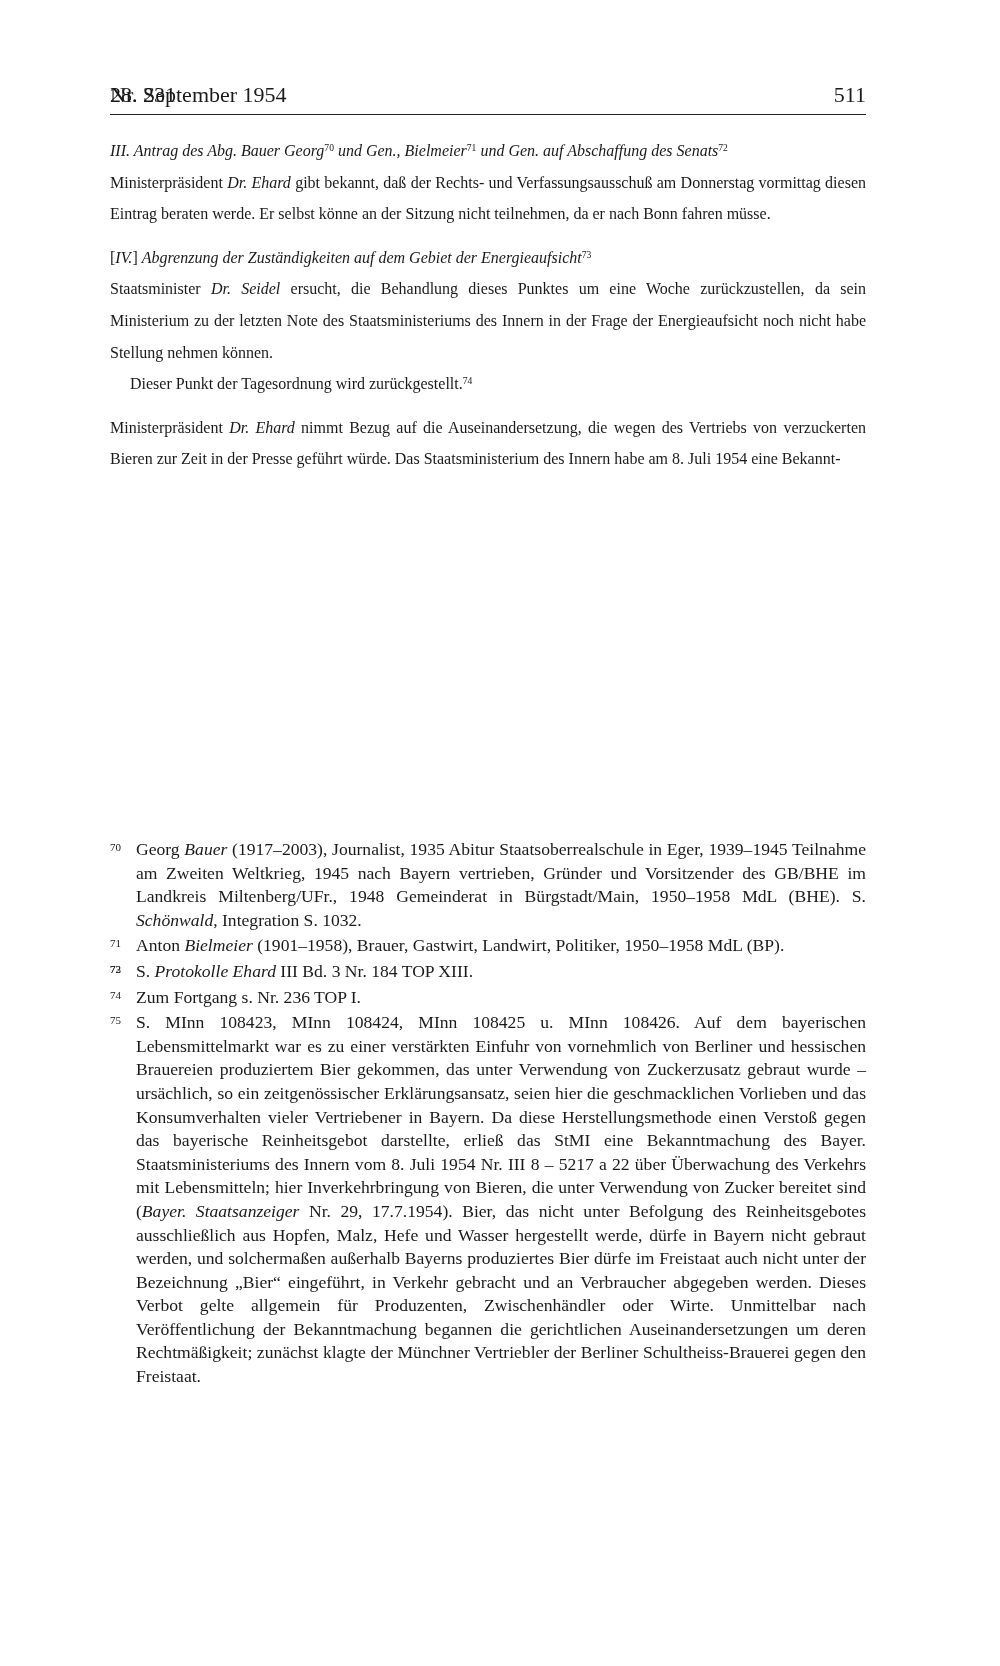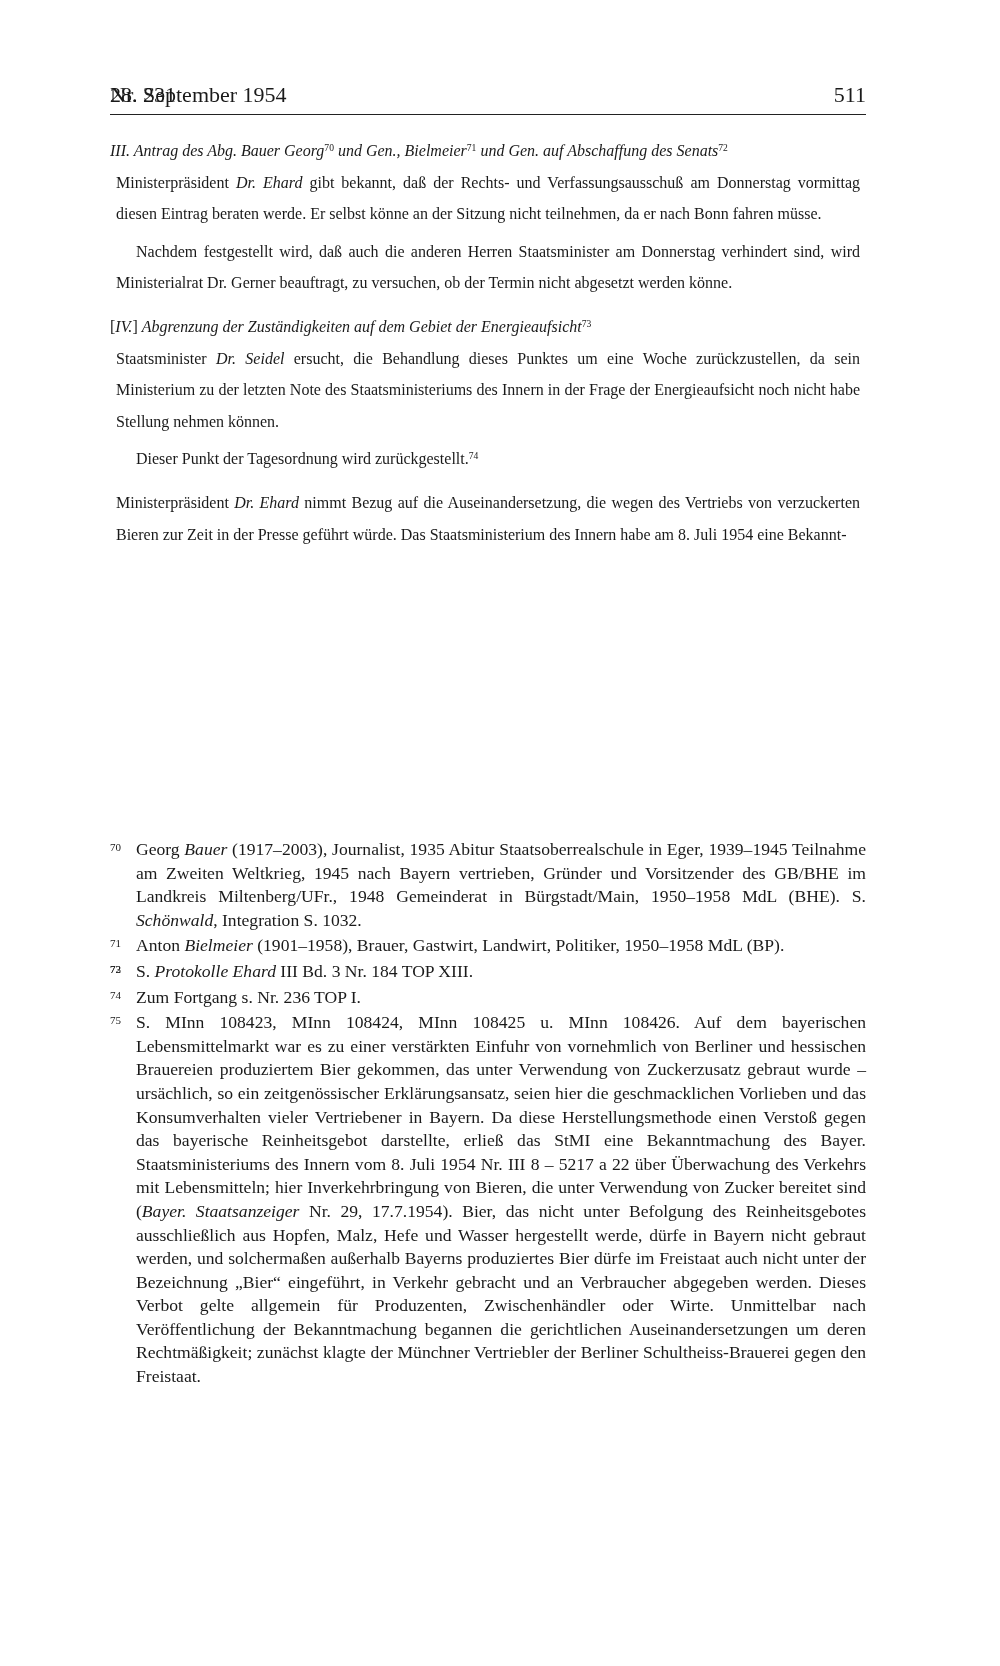--- a/index.html
+++ b/index.html
@@ -6,21 +6,21 @@
   body { width: 1000px; height: 1666px; position: relative; overflow: hidden;
          font-family: "Liberation Serif", "DejaVu Serif", serif; color: #1a1a1a; }
   .page { position: absolute; left: 110px; top: 82px; width: 756px; }
   .runhead { display: flex; justify-content: space-between; align-items: baseline;
              font-size: 22px; padding-bottom: 6px; border-bottom: 1.3px solid #222; }
   .runhead .center { position: absolute; left: 0; right: 0; pointer-events: none; }
   .runhead-wrap { position: relative; }
   .body { font-size: 16px; line-height: 31.6px; text-align: justify; margin-top: 20px; }
   .heading { font-style: italic; margin-top: 0; }
   .heading + .para { margin-top: 0; }
-  .para { margin: 6px; }
+  .para { margin: 0; }
   .indent { text-indent: 20px; }
   .section { margin-top: 12px; }
   sup { font-size: 60%; line-height: 0; vertical-align: 0.55em; font-style: normal; }
   .heading sup { font-style: normal; }
   i { font-style: italic; }
   .footnotes { position: absolute; left: 110px; top: 838px; width: 756px;
                font-size: 17.6px; line-height: 23.6px; text-align: justify; }
   .fn { position: relative; padding-left: 26px; margin: 0 0 2px 0; }
   .fn .num { position: absolute; left: 0; top: 0; font-size: 11px; line-height: 18px; }
 </style>
@@ -32,21 +32,20 @@
     <div class="runhead">
       <span>Nr. 231</span>
       <span class="center">28. September 1954</span>
       <span>511</span>
     </div>
   </div>
   <div class="body" id="body">
       <div class="section" style="margin-top: 0px;">
         <div class="heading"><span>III. Antrag des Abg. Bauer Georg</span><sup>70</sup><span> und Gen., Bielmeier</span><sup>71</sup><span> und Gen. auf Abschaffung des Senats</span><sup>72</sup></div>
         <p class="para"><span>Ministerpräsident </span><i>Dr. Ehard</i><span> gibt bekannt, daß der Rechts- und Verfassungsausschuß am Donnerstag vormittag diesen Eintrag beraten werde. Er selbst könne an der Sitzung nicht teilnehmen, da er nach Bonn fahren müsse.</span></p>
-        <p class="para indent"><span>Nachdem festgestellt wird, daß auch die anderen Herren Staatsminister am Donnerstag verhindert sind, wird Ministerialrat Dr. Gerner beauftragt, zu versuchen, ob der Termin nicht abgesetzt werden könne.</span></p>
       </div>
       <div class="section">
         <div class="heading"><span style="font-style: normal;">[<i>IV.</i>] </span><span>Abgrenzung der Zuständigkeiten auf dem Gebiet der Energieaufsicht</span><sup>73</sup></div>
         <p class="para"><span>Staatsminister </span><i>Dr. Seidel</i><span> ersucht, die Behandlung dieses Punktes um eine Woche zurückzustellen, da sein Ministerium zu der letzten Note des Staatsministeriums des Innern in der Frage der Energieaufsicht noch nicht habe Stellung nehmen können.</span></p>
         <p class="para indent"><span>Dieser Punkt der Tagesordnung wird zurückgestellt.</span><sup>74</sup></p>
       </div>
       <div class="section">
         <p class="para"><span>Ministerpräsident </span><i>Dr. Ehard</i><span> nimmt Bezug auf die Auseinandersetzung, die wegen des Vertriebs von verzuckerten Bieren zur Zeit in der Presse geführt würde. Das Staatsministerium des Innern habe am 8. Juli 1954 eine Bekannt-</span></p>
       </div>
     </div>

